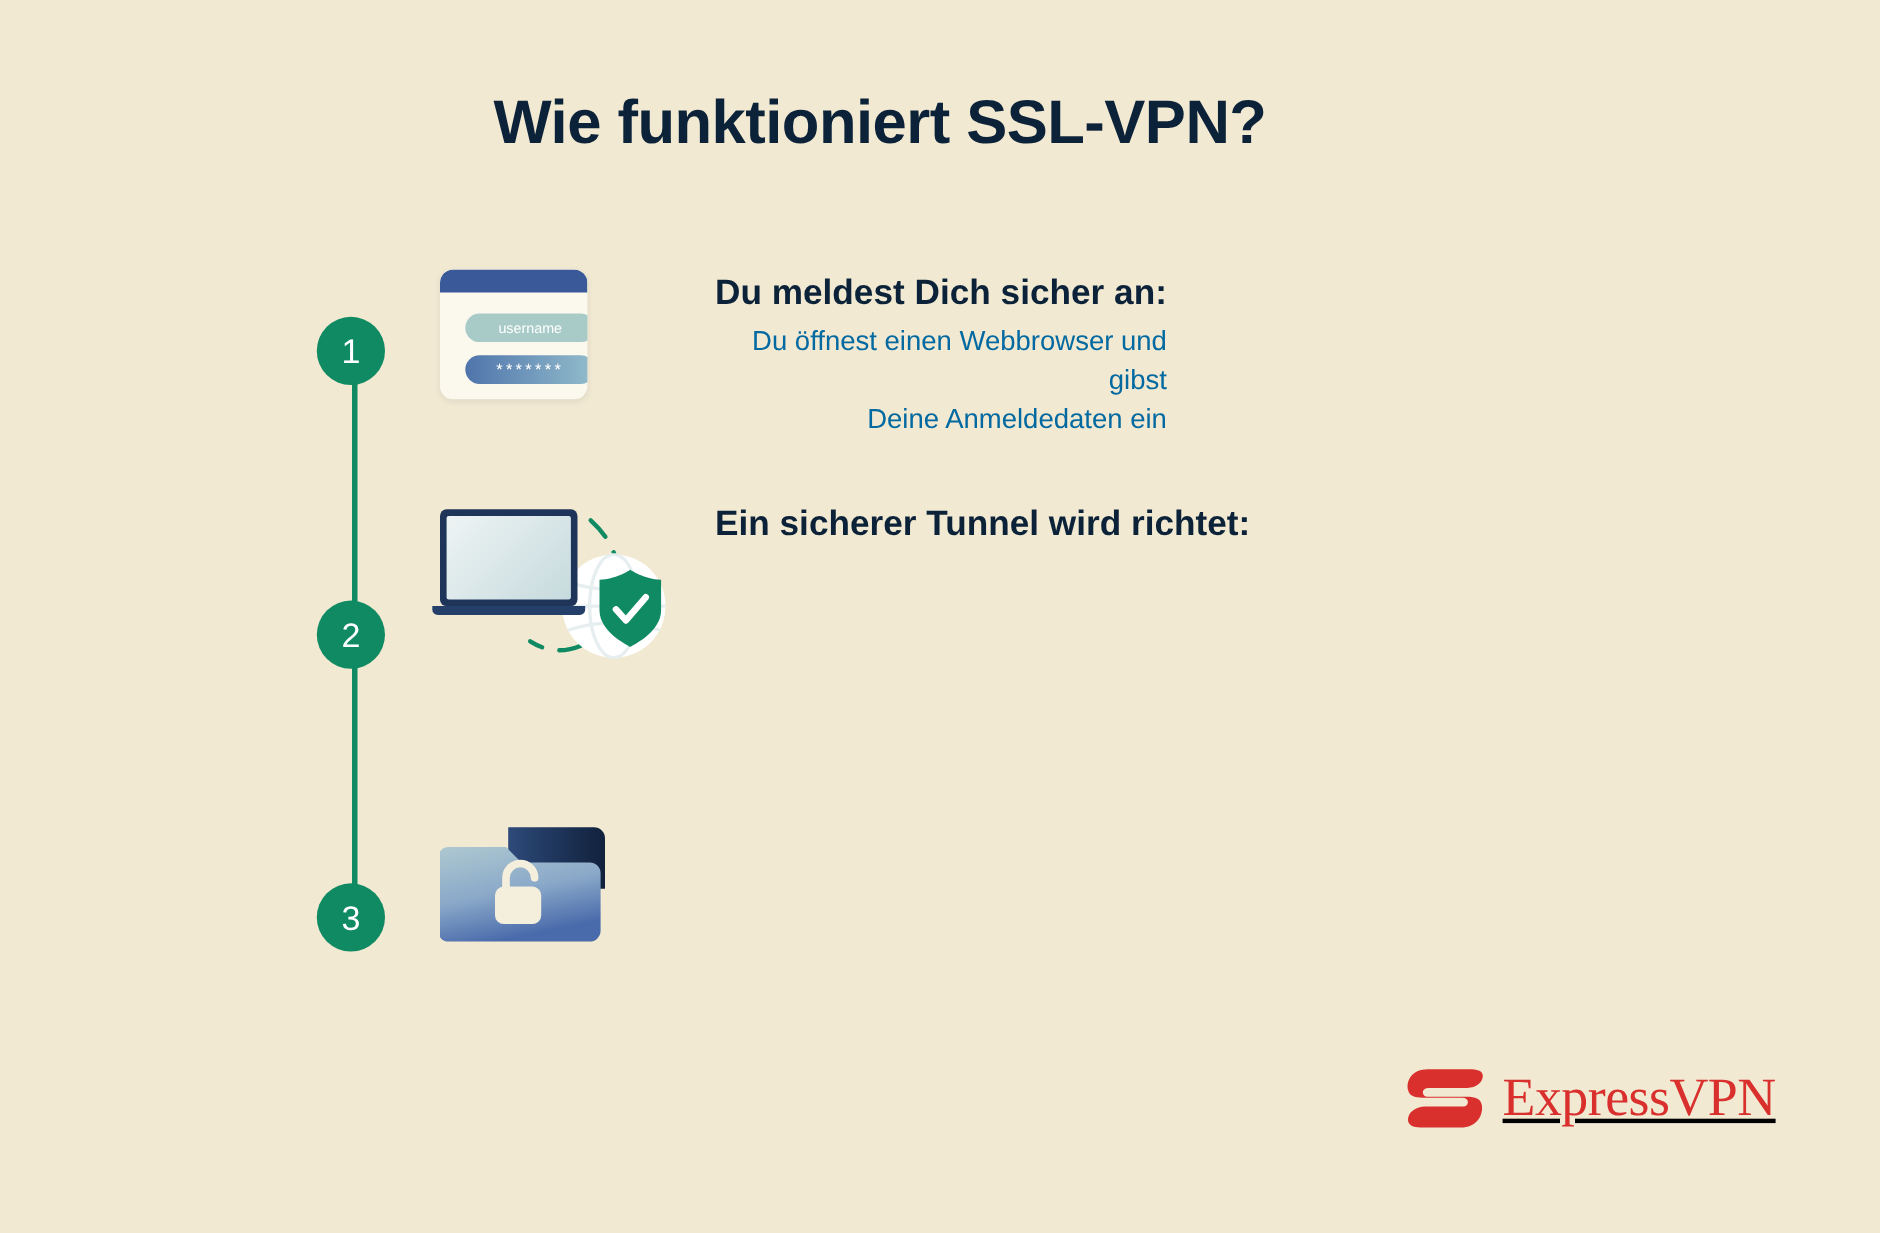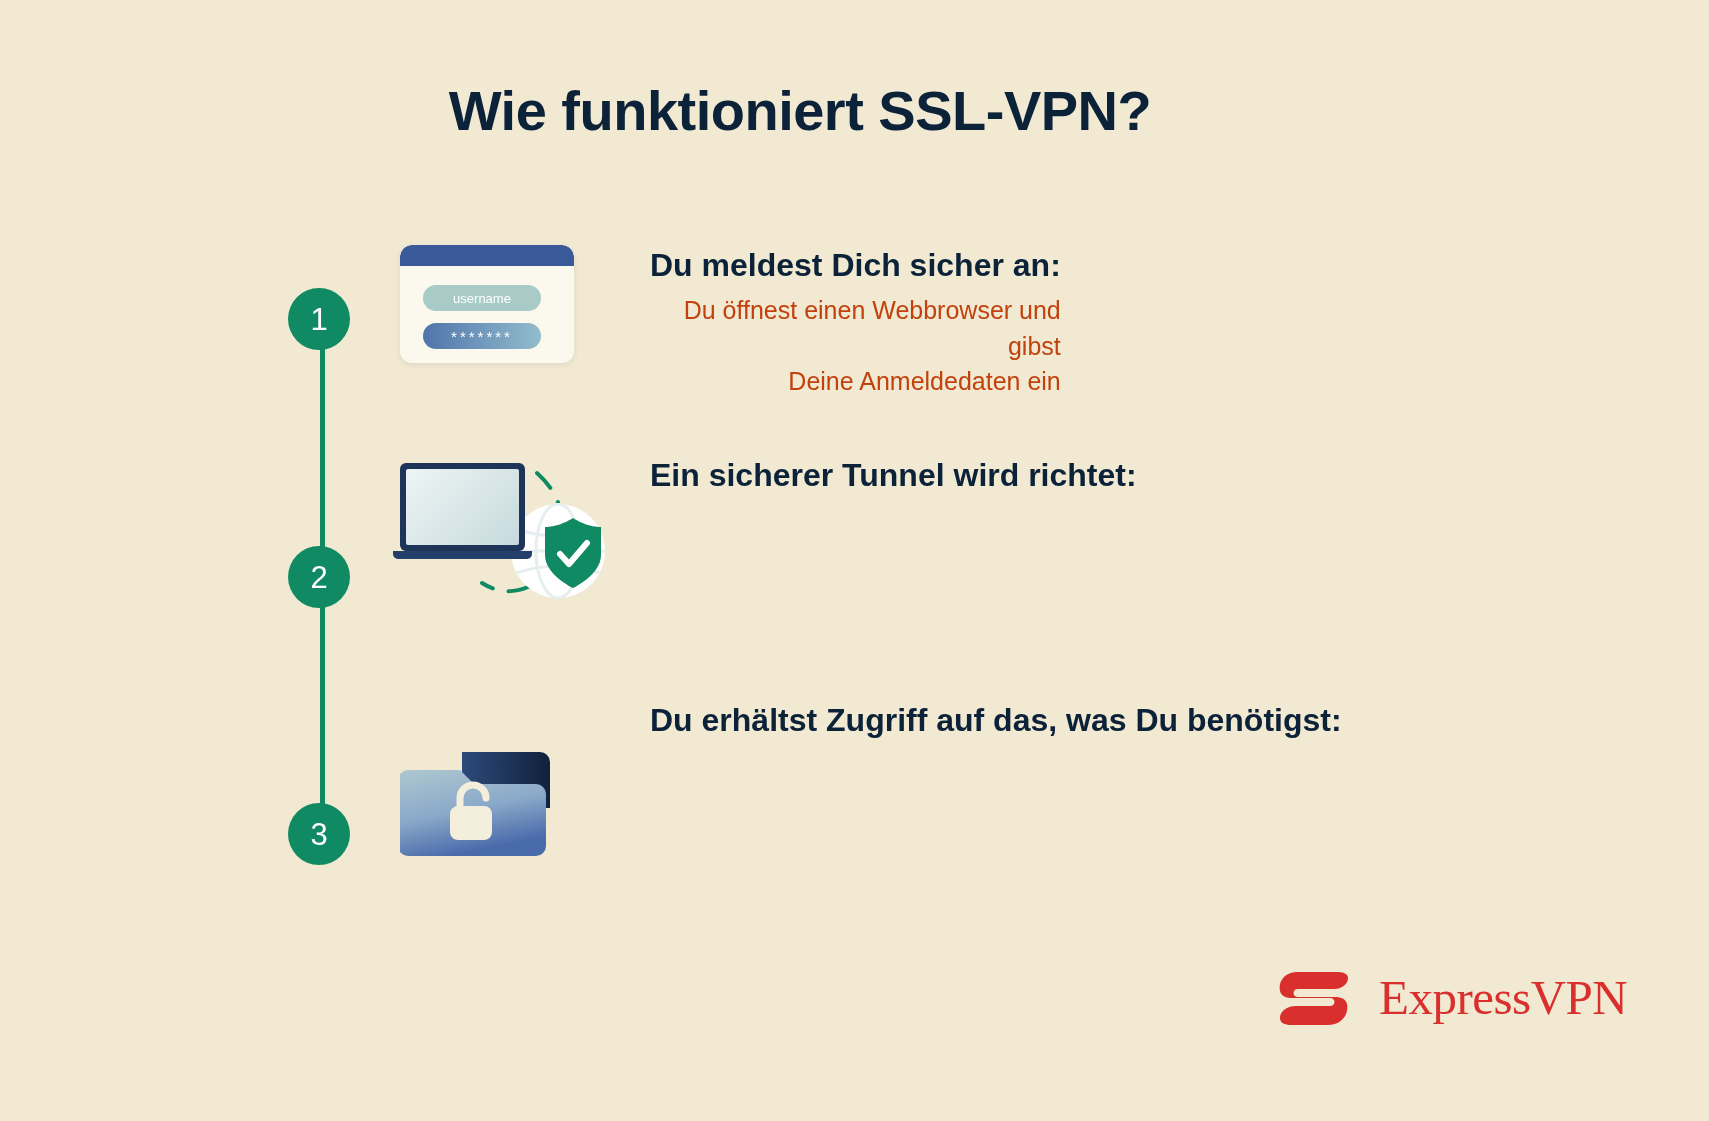--- a/index.html
+++ b/index.html
@@ -93,29 +93,29 @@
   .step-heading {
     font-size: 32px;
     font-weight: bold;
     color: #0b2239;
     margin: 0 0 8px 0;
     white-space: nowrap;
     line-height: 1.25;
   }
   .step-body {
     font-size: 25px;
-    color: #c2410c;
+    color: #0369a1;
     margin: 0;
     line-height: 1.42;
     white-space: pre-line;
   }
 
   
   .login-window {
-    width: 174px;
+    width: 134px;
     height: 118px;
     border-radius: 12px;
     background: #fbf8ee;
     overflow: hidden;
     box-shadow: 0 2px 6px rgba(30,40,60,0.08);
     position: relative;
   }
   .login-titlebar {
     height: 21px;
     background: #3a5999;
@@ -206,21 +206,22 @@
     height: 118px;
   }
 
   
   .logo {
     position: absolute;
     left: 1278px;
     top: 968px;
     display: flex;
     align-items: center;
-    gap: 29px;
+    gap: 16px;
+    text-decoration: underline;
   }
   .logo-text {
     font-family: "Liberation Serif", serif;
     font-size: 49px;
     color: #d9302e;
     font-weight: normal;
     letter-spacing: -0.5px;
     line-height: 1;
   }
 </style>
@@ -307,21 +308,20 @@
 
         <path d="M8 24 h52 l14 14 h62 a10 10 0 0 1 10 10 v52 a10 10 0 0 1 -10 10 h-128 a10 10 0 0 1 -10 -10 v-66 a10 10 0 0 1 10 -10 Z" fill="url(#folderGrad)"></path>
 
         <g>
           <path d="M60 62 v-10 a13 13 0 0 1 26 0" fill="none" stroke="#f4eedd" stroke-width="7" stroke-linecap="round"></path>
           <rect x="50" y="60" width="42" height="34" rx="8" fill="#f4eedd"></rect>
         </g>
       </svg>
     </div>
     <div class="text-block">
-      <p class="step-heading">Du erhältst Zugriff auf das, was Du benötigst:</p>
     </div>
   </div>
 
   <div class="logo">
     <svg width="72" height="58" viewBox="0 0 72 58">
       <path d="M20 4 C6 4, 0 14, 2 23 C3.5 30, 11 30, 18 30 L52 30 C58 30, 58 38, 52 38 L18 38
                C8 38, 2 44, 2 50 C2 55, 7 57, 13 57 L50 57 C64 57, 71 46, 69 36 C67.5 29, 60 29, 53 29
                L20 29 C14 29, 14 21, 20 21 L56 21 C64 21, 70 16, 70 10 C70 5, 64 4, 58 4 Z" fill="#d9302e"></path>
     </svg>
     <span class="logo-text">ExpressVPN</span>

